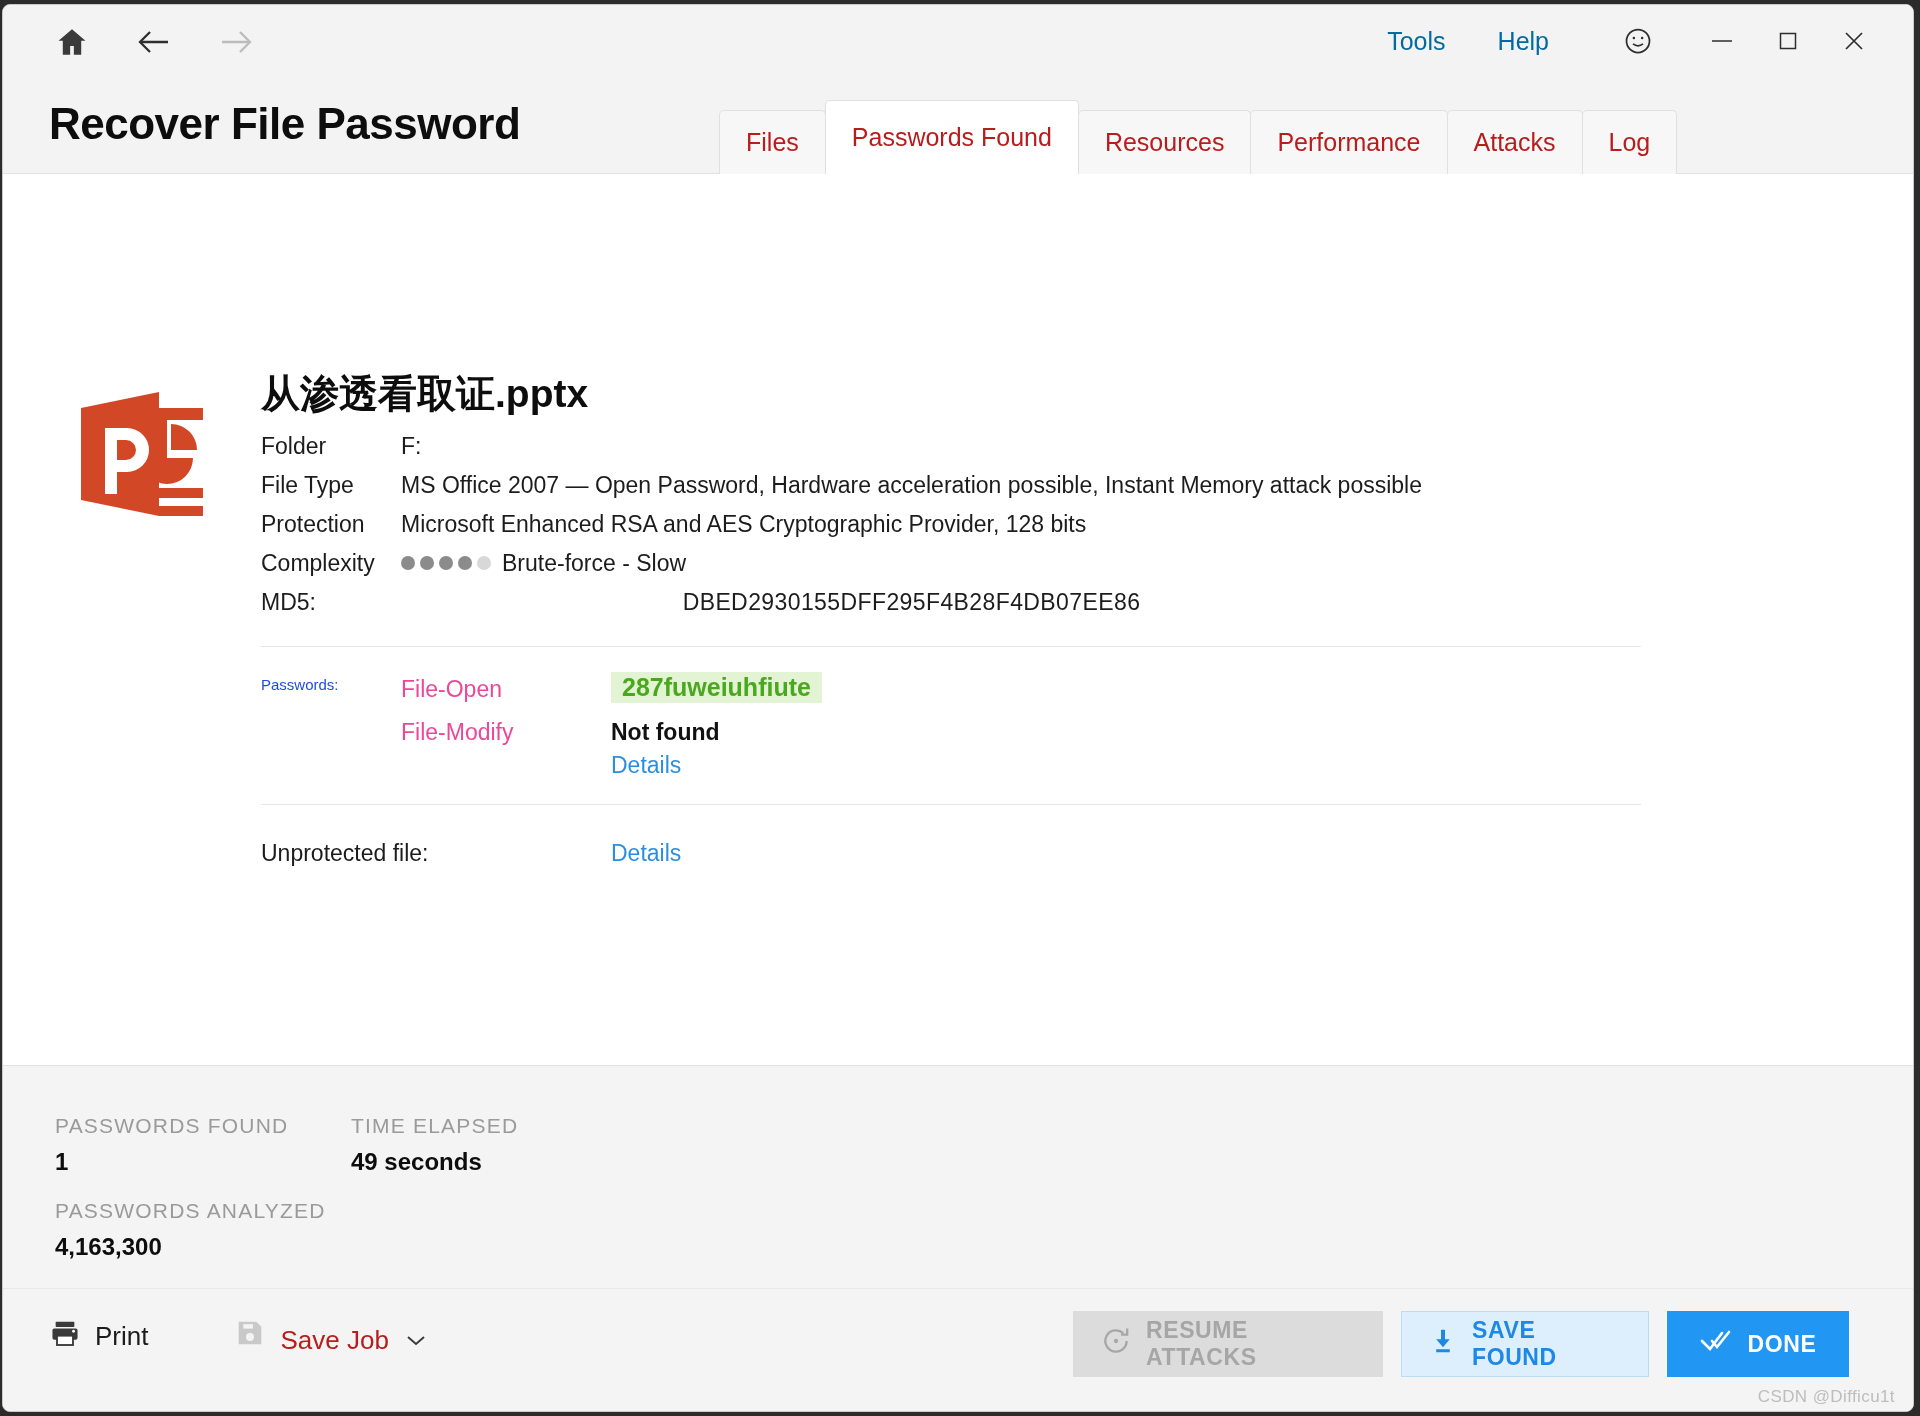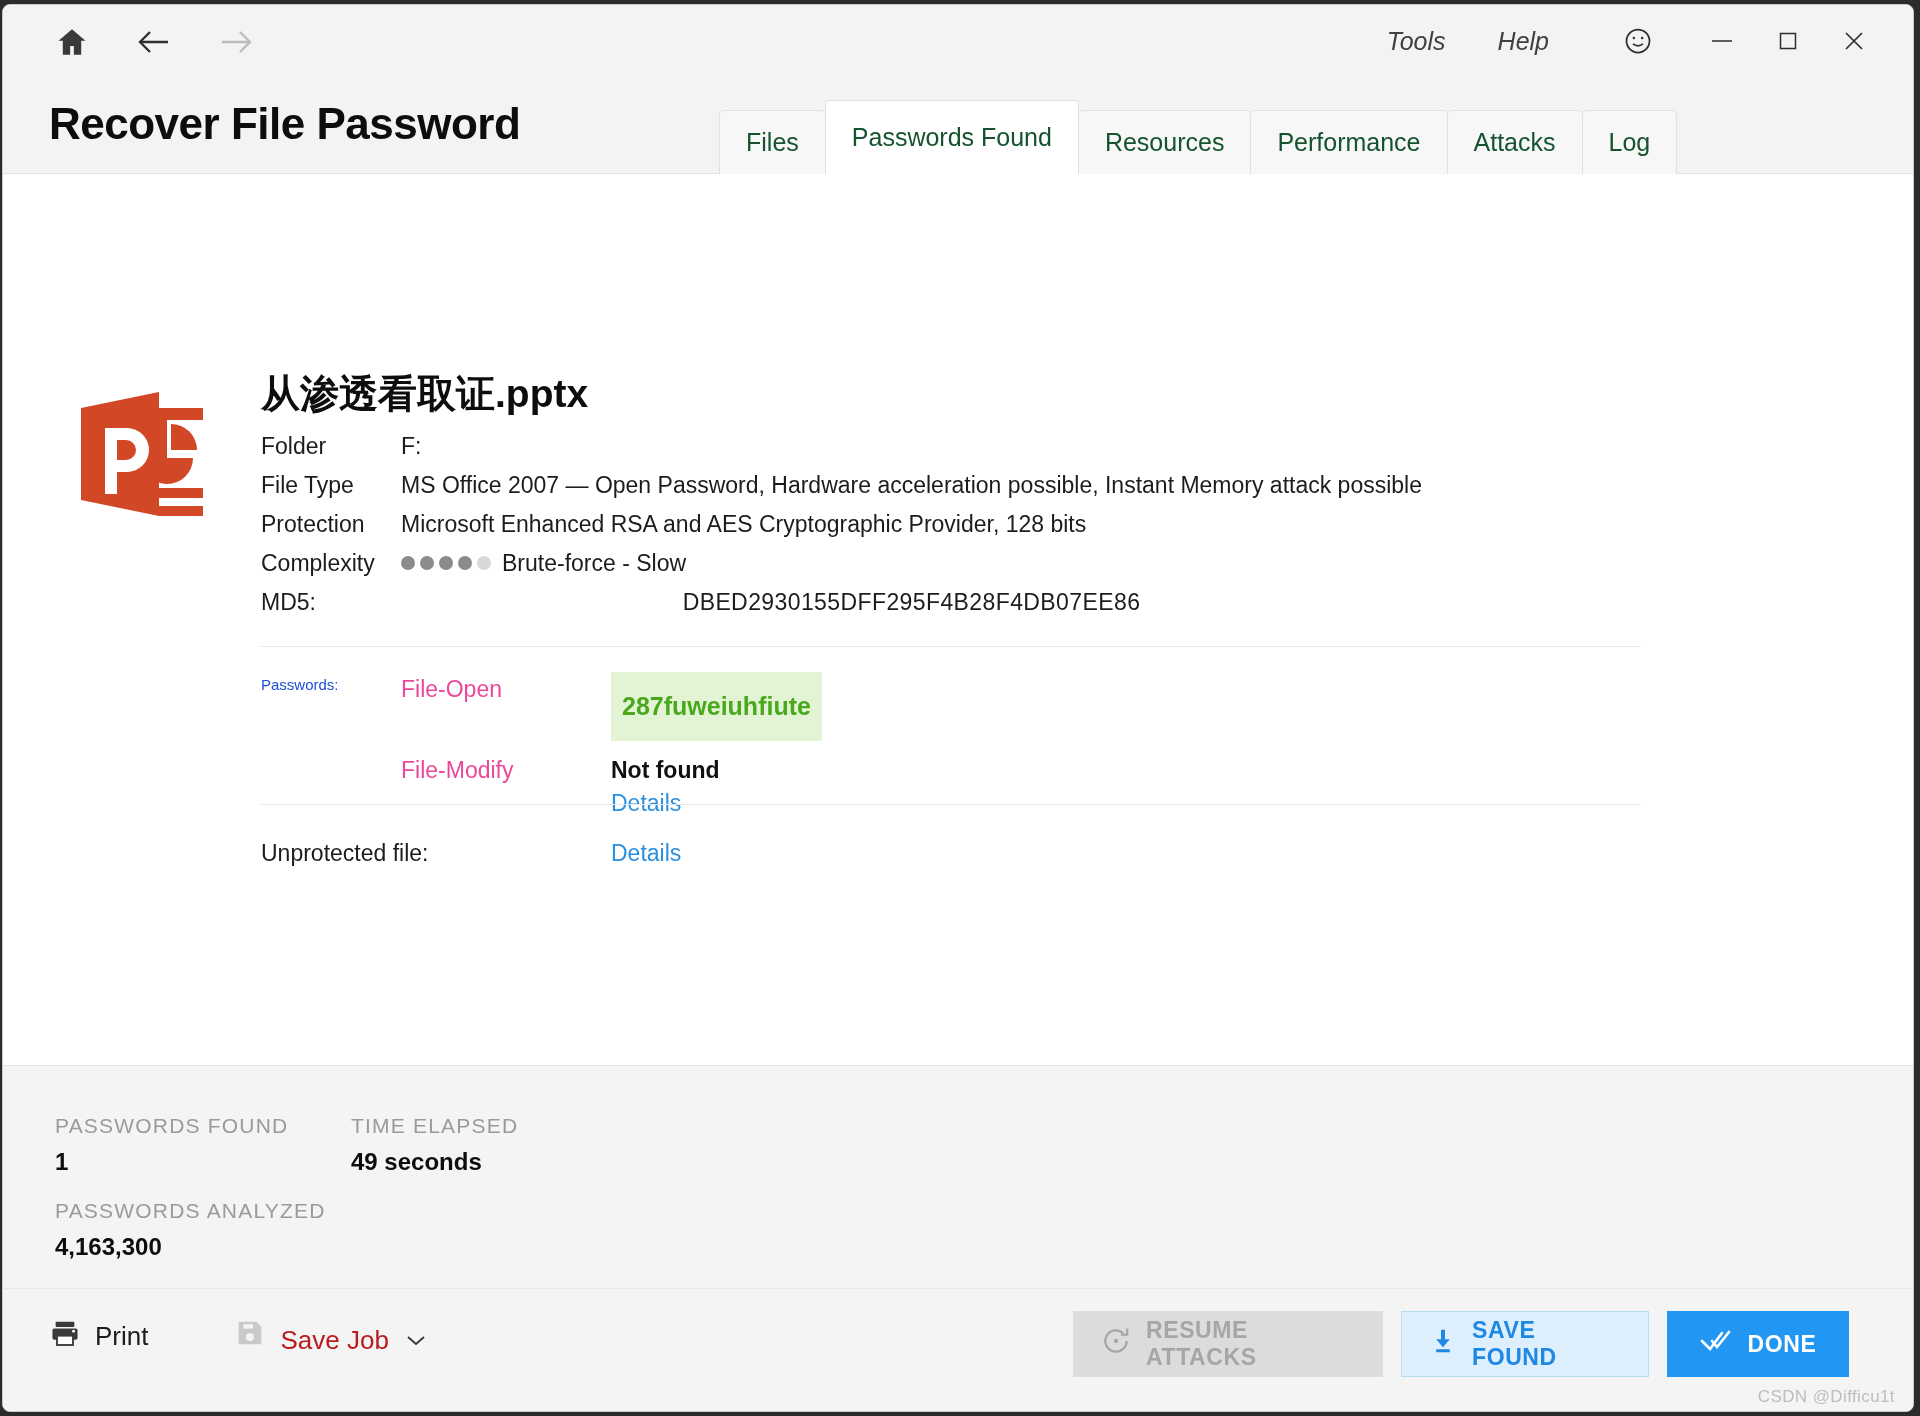--- a/index.html
+++ b/index.html
@@ -42,24 +42,23 @@
   }
   .nav-btn svg { display: block; }
 
   #menu-area {
     position: absolute;
     right: 26px; top: 8px;
     display: flex; align-items: center; gap: 0px;
     height: 56px;
   }
   .menu-item {
-    font-size: 25px; color: #404040;
+    font-size: 25px; color: #0369a1;
     padding: 8px 26px; cursor: pointer;
     line-height: 1;
-    font-style: italic;
   }
   .win-btn {
     width: 66px; height: 50px;
     display: flex; align-items: center; justify-content: center;
     cursor: pointer;
   }
   .smiley { margin: 0 18px 0 30px; }
 
   #apptitle {
     position: absolute;
@@ -75,21 +74,21 @@
   #tabs {
     position: absolute;
     left: 716px; bottom: -1px;
     display: flex; align-items: flex-end;
     height: 76px;
   }
   .tab {
     border: 1px solid #e0e0e0;
     border-bottom: none;
     background: #f7f7f7;
-    color: #14532d;
+    color: #b91c1c;
     font-size: 25px;
     height: 64px;
     display: flex; align-items: center; justify-content: center;
     padding: 0 26px;
     border-radius: 5px 5px 0 0;
     cursor: pointer;
     box-sizing: border-box;
     margin-right: -1px;
   }
   .tab.active {
@@ -149,21 +148,21 @@
   #pw-section { position: absolute; left: 258px; top: 502px; }
   .pw-row { display: flex; align-items: flex-start; margin-bottom: 12px; }
   .pw-label-col { width: 140px; font-size: 15px; color: #1d4ed8; }
   .pw-kind-col  { width: 210px; font-size: 23px; color: #ec4899; }
   .pw-val-col  { font-size: 23px; color: #1c1c1c; }
   .pw-found {
     background: #e2f4d3;
     color: #4aa81e;
     font-weight: bold;
     font-size: 25px;
-    padding: 20px 11px;
+    padding: 1px 11px;
     display: inline-block;
     position: relative; top: -4px;
   }
   .notfound { font-weight: bold; font-size: 23px; color: #111; }
   .link { color: #2b8fe0; font-size: 23px; cursor: pointer; display: inline-block; margin-top: 6px;}
 
   #unprot {
     position: absolute;
     left: 258px; top: 660px;
     display: flex; align-items: baseline;

